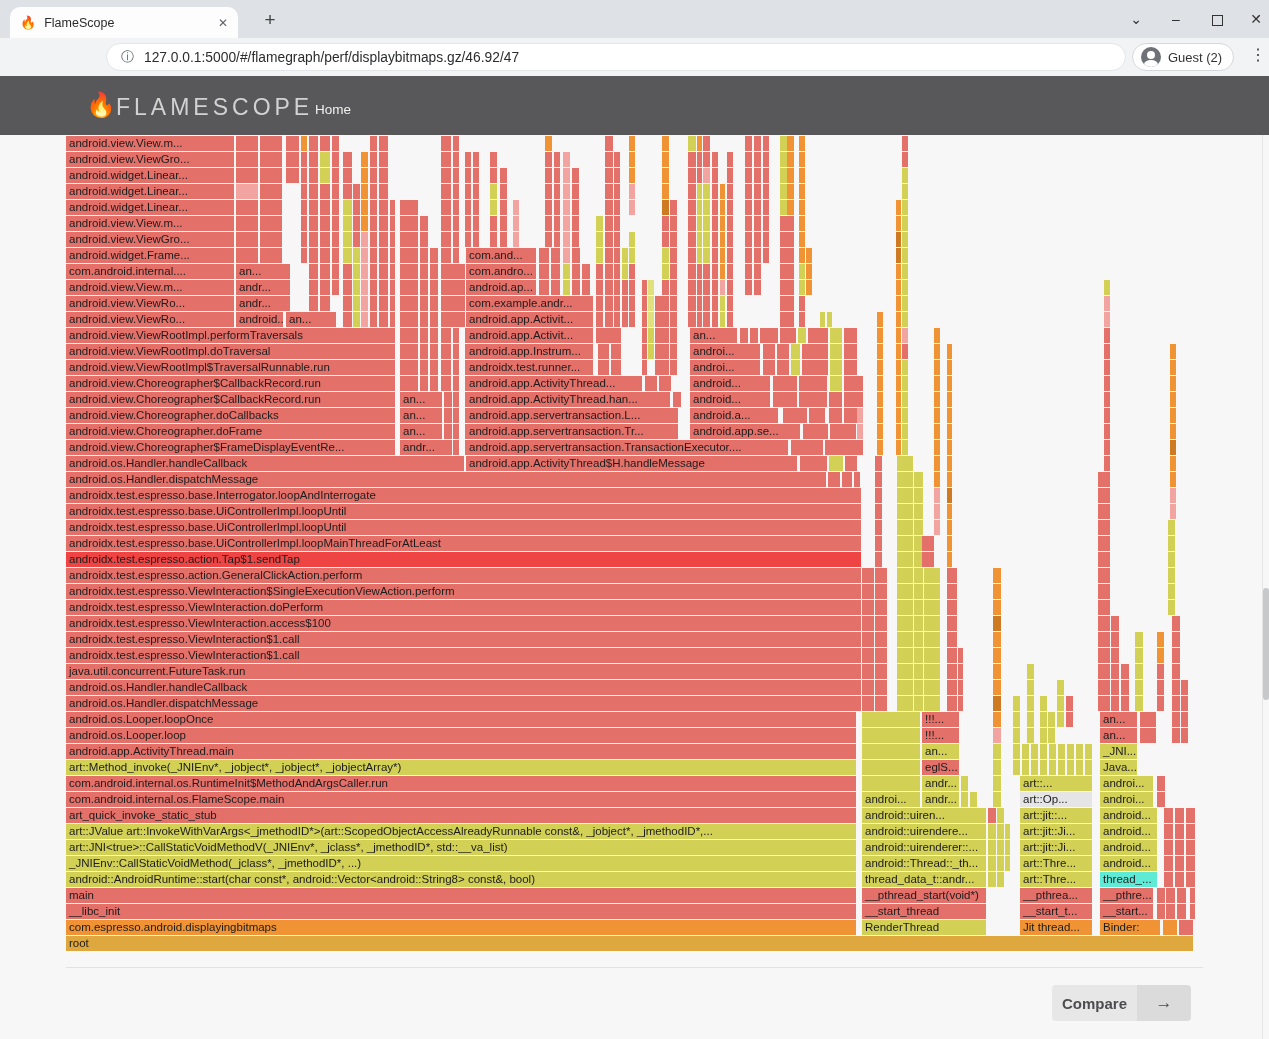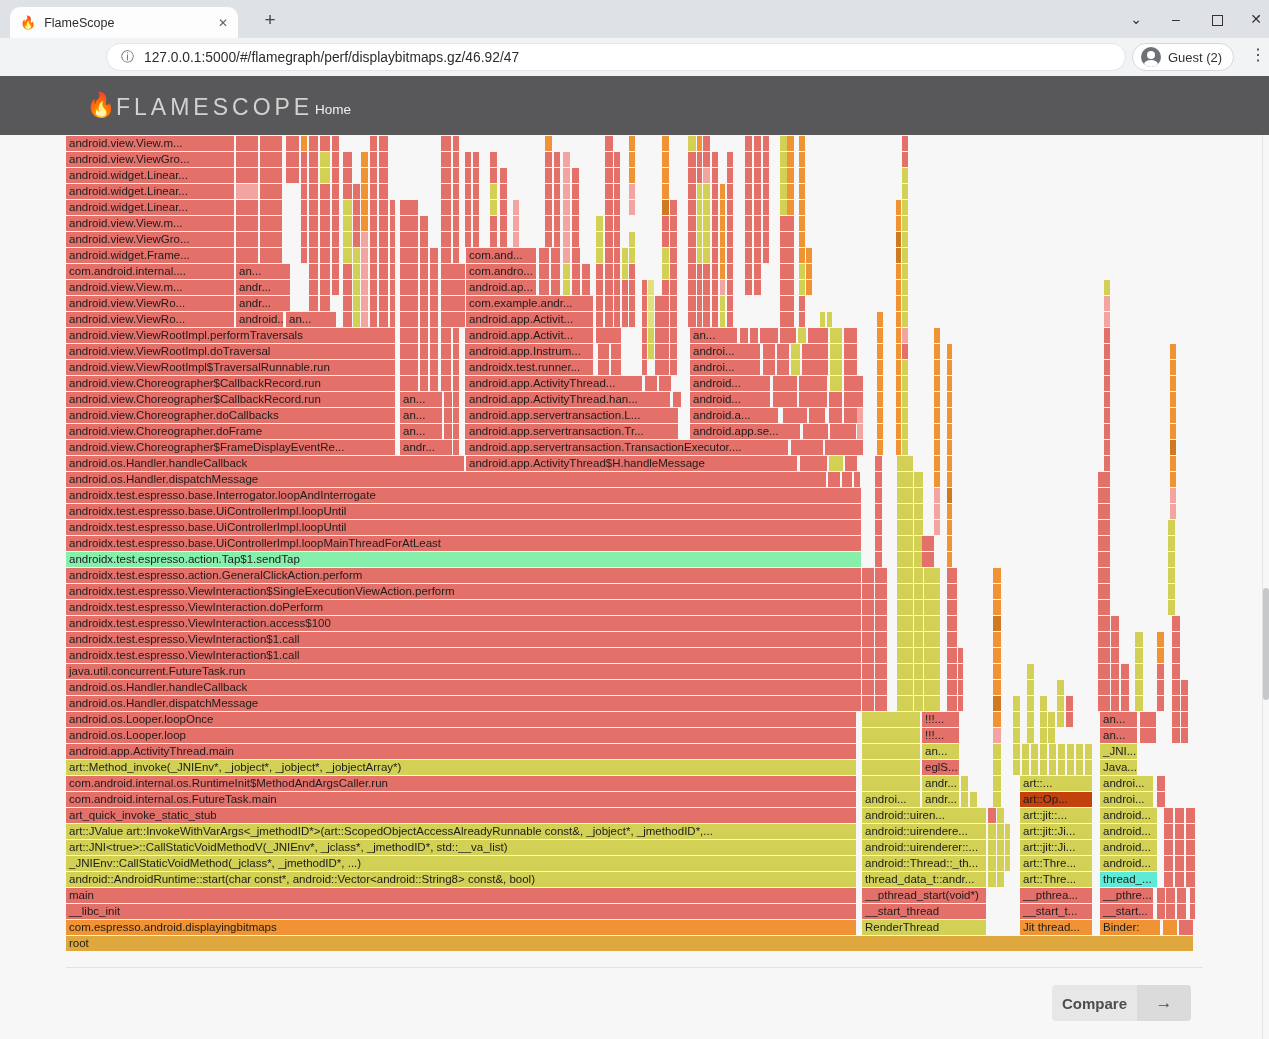--- a/index.html
+++ b/index.html
@@ -1041,21 +1041,21 @@
       <div class="fcell flbl" style="left: 66px; top: 440px; width: 329px; height: 15px; background: rgb(228, 112, 106);">android.view.Choreographer$FrameDisplayEventRe...</div>
       <div class="fcell flbl" style="left: 400px; top: 440px; width: 48px; height: 15px; background: rgb(228, 112, 106);">andr...</div>
       <div class="fcell flbl" style="left: 466px; top: 440px; width: 322px; height: 15px; background: rgb(228, 112, 106);">android.app.servertransaction.TransactionExecutor....</div>
       <div class="fcell flbl" style="left: 66px; top: 456px; width: 398px; height: 15px; background: rgb(228, 112, 106);">android.os.Handler.handleCallback</div>
       <div class="fcell flbl" style="left: 466px; top: 456px; width: 331px; height: 15px; background: rgb(228, 112, 106);">android.app.ActivityThread$H.handleMessage</div>
       <div class="fcell flbl" style="left: 66px; top: 472px; width: 760px; height: 15px; background: rgb(228, 112, 106);">android.os.Handler.dispatchMessage</div>
       <div class="fcell flbl" style="left: 66px; top: 488px; width: 795px; height: 15px; background: rgb(228, 112, 106);">androidx.test.espresso.base.Interrogator.loopAndInterrogate</div>
       <div class="fcell flbl" style="left: 66px; top: 504px; width: 795px; height: 15px; background: rgb(228, 112, 106);">androidx.test.espresso.base.UiControllerImpl.loopUntil</div>
       <div class="fcell flbl" style="left: 66px; top: 520px; width: 795px; height: 15px; background: rgb(228, 112, 106);">androidx.test.espresso.base.UiControllerImpl.loopUntil</div>
       <div class="fcell flbl" style="left: 66px; top: 536px; width: 795px; height: 15px; background: rgb(228, 112, 106);">androidx.test.espresso.base.UiControllerImpl.loopMainThreadForAtLeast</div>
-      <div class="fcell flbl" style="left: 66px; top: 552px; width: 795px; height: 15px; background: #86efac;">androidx.test.espresso.action.Tap$1.sendTap</div>
+      <div class="fcell flbl" style="left: 66px; top: 552px; width: 795px; height: 15px; background: #ef4444;">androidx.test.espresso.action.Tap$1.sendTap</div>
       <div class="fcell flbl" style="left: 66px; top: 568px; width: 795px; height: 15px; background: rgb(228, 112, 106);">androidx.test.espresso.action.GeneralClickAction.perform</div>
       <div class="fcell flbl" style="left: 66px; top: 600px; width: 795px; height: 15px; background: rgb(228, 112, 106);">androidx.test.espresso.ViewInteraction.doPerform</div>
       <div class="fcell flbl" style="left: 66px; top: 584px; width: 795px; height: 15px; background: rgb(228, 112, 106);">androidx.test.espresso.ViewInteraction$SingleExecutionViewAction.perform</div>
       <div class="fcell flbl" style="left: 66px; top: 616px; width: 795px; height: 15px; background: rgb(228, 112, 106);">androidx.test.espresso.ViewInteraction.access$100</div>
       <div class="fcell flbl" style="left: 66px; top: 632px; width: 795px; height: 15px; background: rgb(228, 112, 106);">androidx.test.espresso.ViewInteraction$1.call</div>
       <div class="fcell flbl" style="left: 66px; top: 648px; width: 795px; height: 15px; background: rgb(228, 112, 106);">androidx.test.espresso.ViewInteraction$1.call</div>
       <div class="fcell flbl" style="left: 66px; top: 664px; width: 795px; height: 15px; background: rgb(228, 112, 106);">java.util.concurrent.FutureTask.run</div>
       <div class="fcell flbl" style="left: 66px; top: 680px; width: 795px; height: 15px; background: rgb(228, 112, 106);">android.os.Handler.handleCallback</div>
       <div class="fcell flbl" style="left: 66px; top: 696px; width: 795px; height: 15px; background: rgb(228, 112, 106);">android.os.Handler.dispatchMessage</div>
       <div class="fcell flbl" style="left: 66px; top: 712px; width: 790px; height: 15px; background: rgb(228, 112, 106);">android.os.Looper.loopOnce</div>
@@ -1067,24 +1067,24 @@
       <div class="fcell flbl" style="left: 66px; top: 744px; width: 790px; height: 15px; background: rgb(228, 112, 106);">android.app.ActivityThread.main</div>
       <div class="fcell flbl" style="left: 922px; top: 744px; width: 37px; height: 15px; background: rgb(210, 209, 85);">an...</div>
       <div class="fcell flbl" style="left: 1100px; top: 744px; width: 37px; height: 15px; background: rgb(210, 209, 85);">_JNI...</div>
       <div class="fcell flbl" style="left: 66px; top: 760px; width: 790px; height: 15px; background: rgb(210, 209, 85);">art::Method_invoke(_JNIEnv*, _jobject*, _jobject*, _jobjectArray*)</div>
       <div class="fcell flbl" style="left: 922px; top: 760px; width: 37px; height: 15px; background: rgb(228, 112, 106);">eglS...</div>
       <div class="fcell flbl" style="left: 1100px; top: 760px; width: 37px; height: 15px; background: rgb(210, 209, 85);">Java...</div>
       <div class="fcell flbl" style="left: 66px; top: 776px; width: 790px; height: 15px; background: rgb(228, 112, 106);">com.android.internal.os.RuntimeInit$MethodAndArgsCaller.run</div>
       <div class="fcell flbl" style="left: 922px; top: 776px; width: 37px; height: 15px; background: rgb(210, 209, 85);">andr...</div>
       <div class="fcell flbl" style="left: 1020px; top: 776px; width: 72px; height: 15px; background: rgb(210, 209, 85);">art::...</div>
       <div class="fcell flbl" style="left: 1100px; top: 776px; width: 53px; height: 15px; background: rgb(210, 209, 85);">androi...</div>
-      <div class="fcell flbl" style="left: 66px; top: 792px; width: 790px; height: 15px; background: rgb(228, 112, 106);">com.android.internal.os.FutureTask.main</div>
+      <div class="fcell flbl" style="left: 66px; top: 792px; width: 790px; height: 15px; background: rgb(228, 112, 106);">com.android.internal.os.FlameScope.main</div>
       <div class="fcell flbl" style="left: 862px; top: 792px; width: 58px; height: 15px; background: rgb(210, 209, 85);">androi...</div>
       <div class="fcell flbl" style="left: 922px; top: 792px; width: 37px; height: 15px; background: rgb(210, 209, 85);">andr...</div>
-      <div class="fcell flbl" style="left: 1020px; top: 792px; width: 72px; height: 15px; background: #c2410c;">art::Op...</div>
+      <div class="fcell flbl" style="left: 1020px; top: 792px; width: 72px; height: 15px; background: #e5e5e5;">art::Op...</div>
       <div class="fcell flbl" style="left: 1100px; top: 792px; width: 53px; height: 15px; background: rgb(210, 209, 85);">androi...</div>
       <div class="fcell flbl" style="left: 66px; top: 808px; width: 790px; height: 15px; background: rgb(228, 112, 106);">art_quick_invoke_static_stub</div>
       <div class="fcell flbl" style="left: 862px; top: 808px; width: 124px; height: 15px; background: rgb(210, 209, 85);">android::uiren...</div>
       <div class="fcell flbl" style="left: 1020px; top: 808px; width: 72px; height: 15px; background: rgb(210, 209, 85);">art::jit::...</div>
       <div class="fcell flbl" style="left: 1100px; top: 808px; width: 57px; height: 15px; background: rgb(210, 209, 85);">android...</div>
       <div class="fcell flbl" style="left: 66px; top: 824px; width: 790px; height: 15px; background: rgb(210, 209, 85);">art::JValue art::InvokeWithVarArgs&lt;_jmethodID*&gt;(art::ScopedObjectAccessAlreadyRunnable const&amp;, _jobject*, _jmethodID*,...</div>
       <div class="fcell flbl" style="left: 862px; top: 824px; width: 124px; height: 15px; background: rgb(210, 209, 85);">android::uirendere...</div>
       <div class="fcell flbl" style="left: 1020px; top: 824px; width: 72px; height: 15px; background: rgb(210, 209, 85);">art::jit::Ji...</div>
       <div class="fcell flbl" style="left: 1100px; top: 824px; width: 57px; height: 15px; background: rgb(210, 209, 85);">android...</div>
       <div class="fcell flbl" style="left: 66px; top: 840px; width: 790px; height: 15px; background: rgb(210, 209, 85);">art::JNI&lt;true&gt;::CallStaticVoidMethodV(_JNIEnv*, _jclass*, _jmethodID*, std::__va_list)</div>

